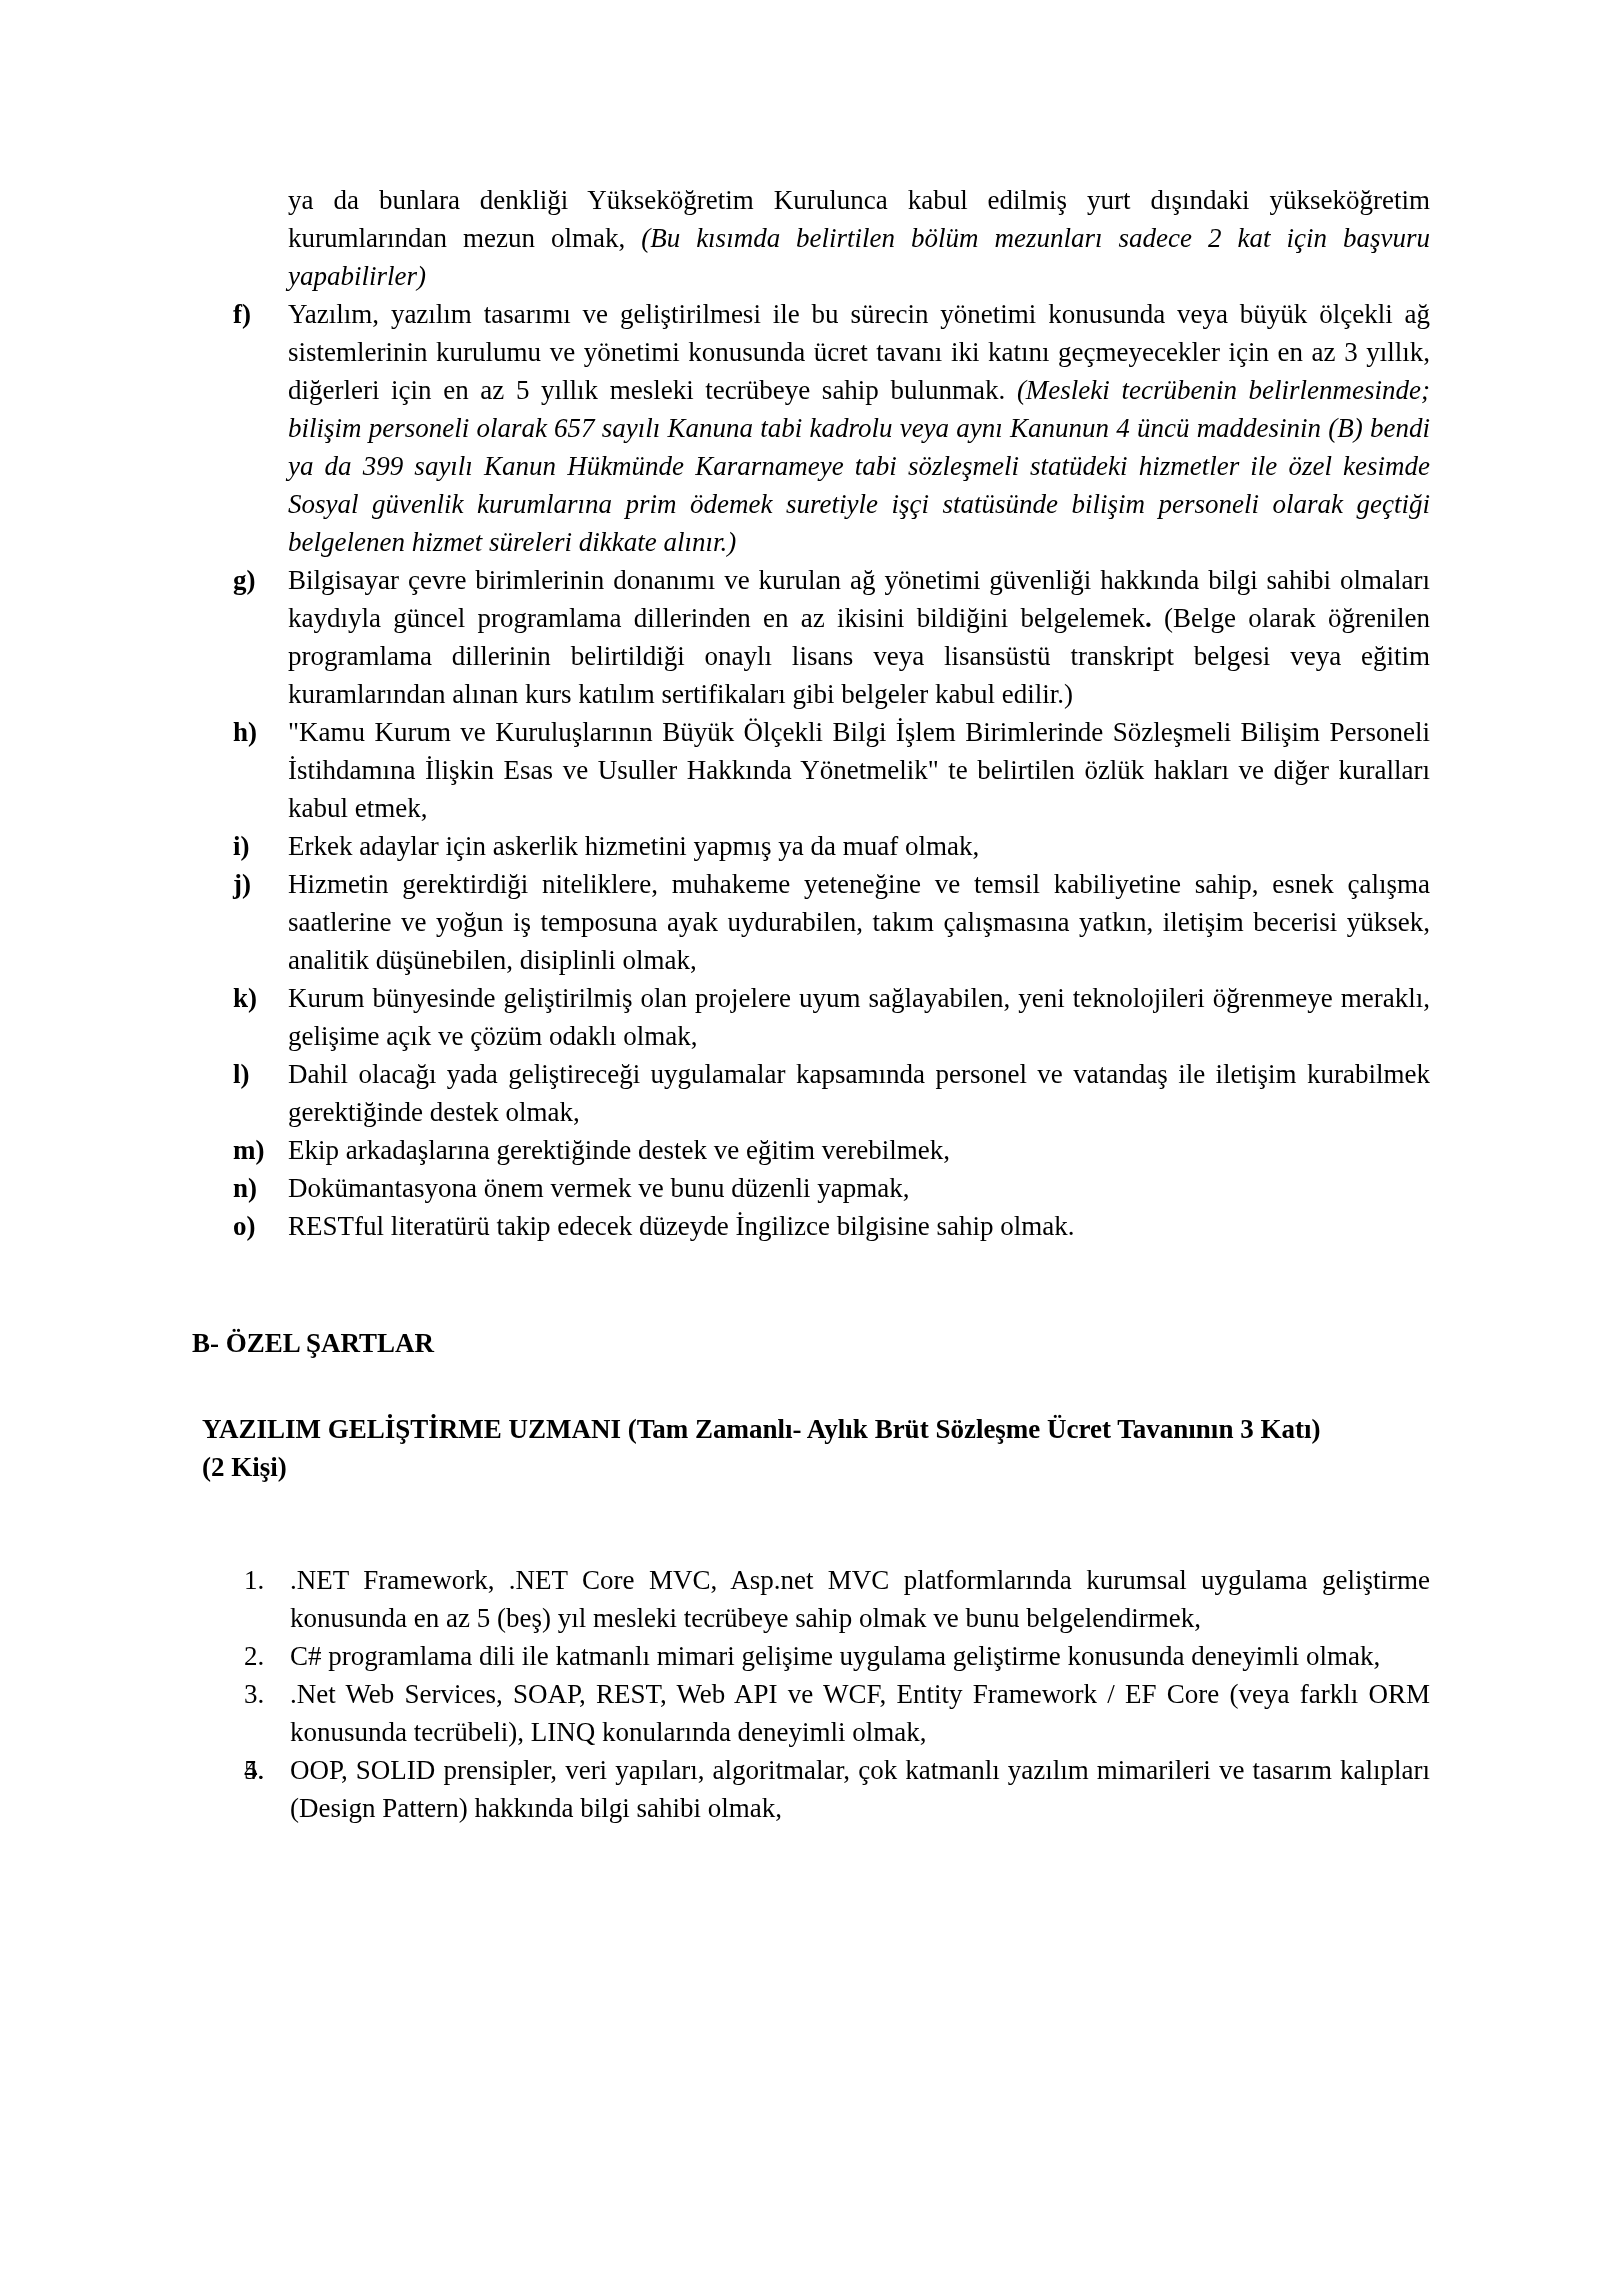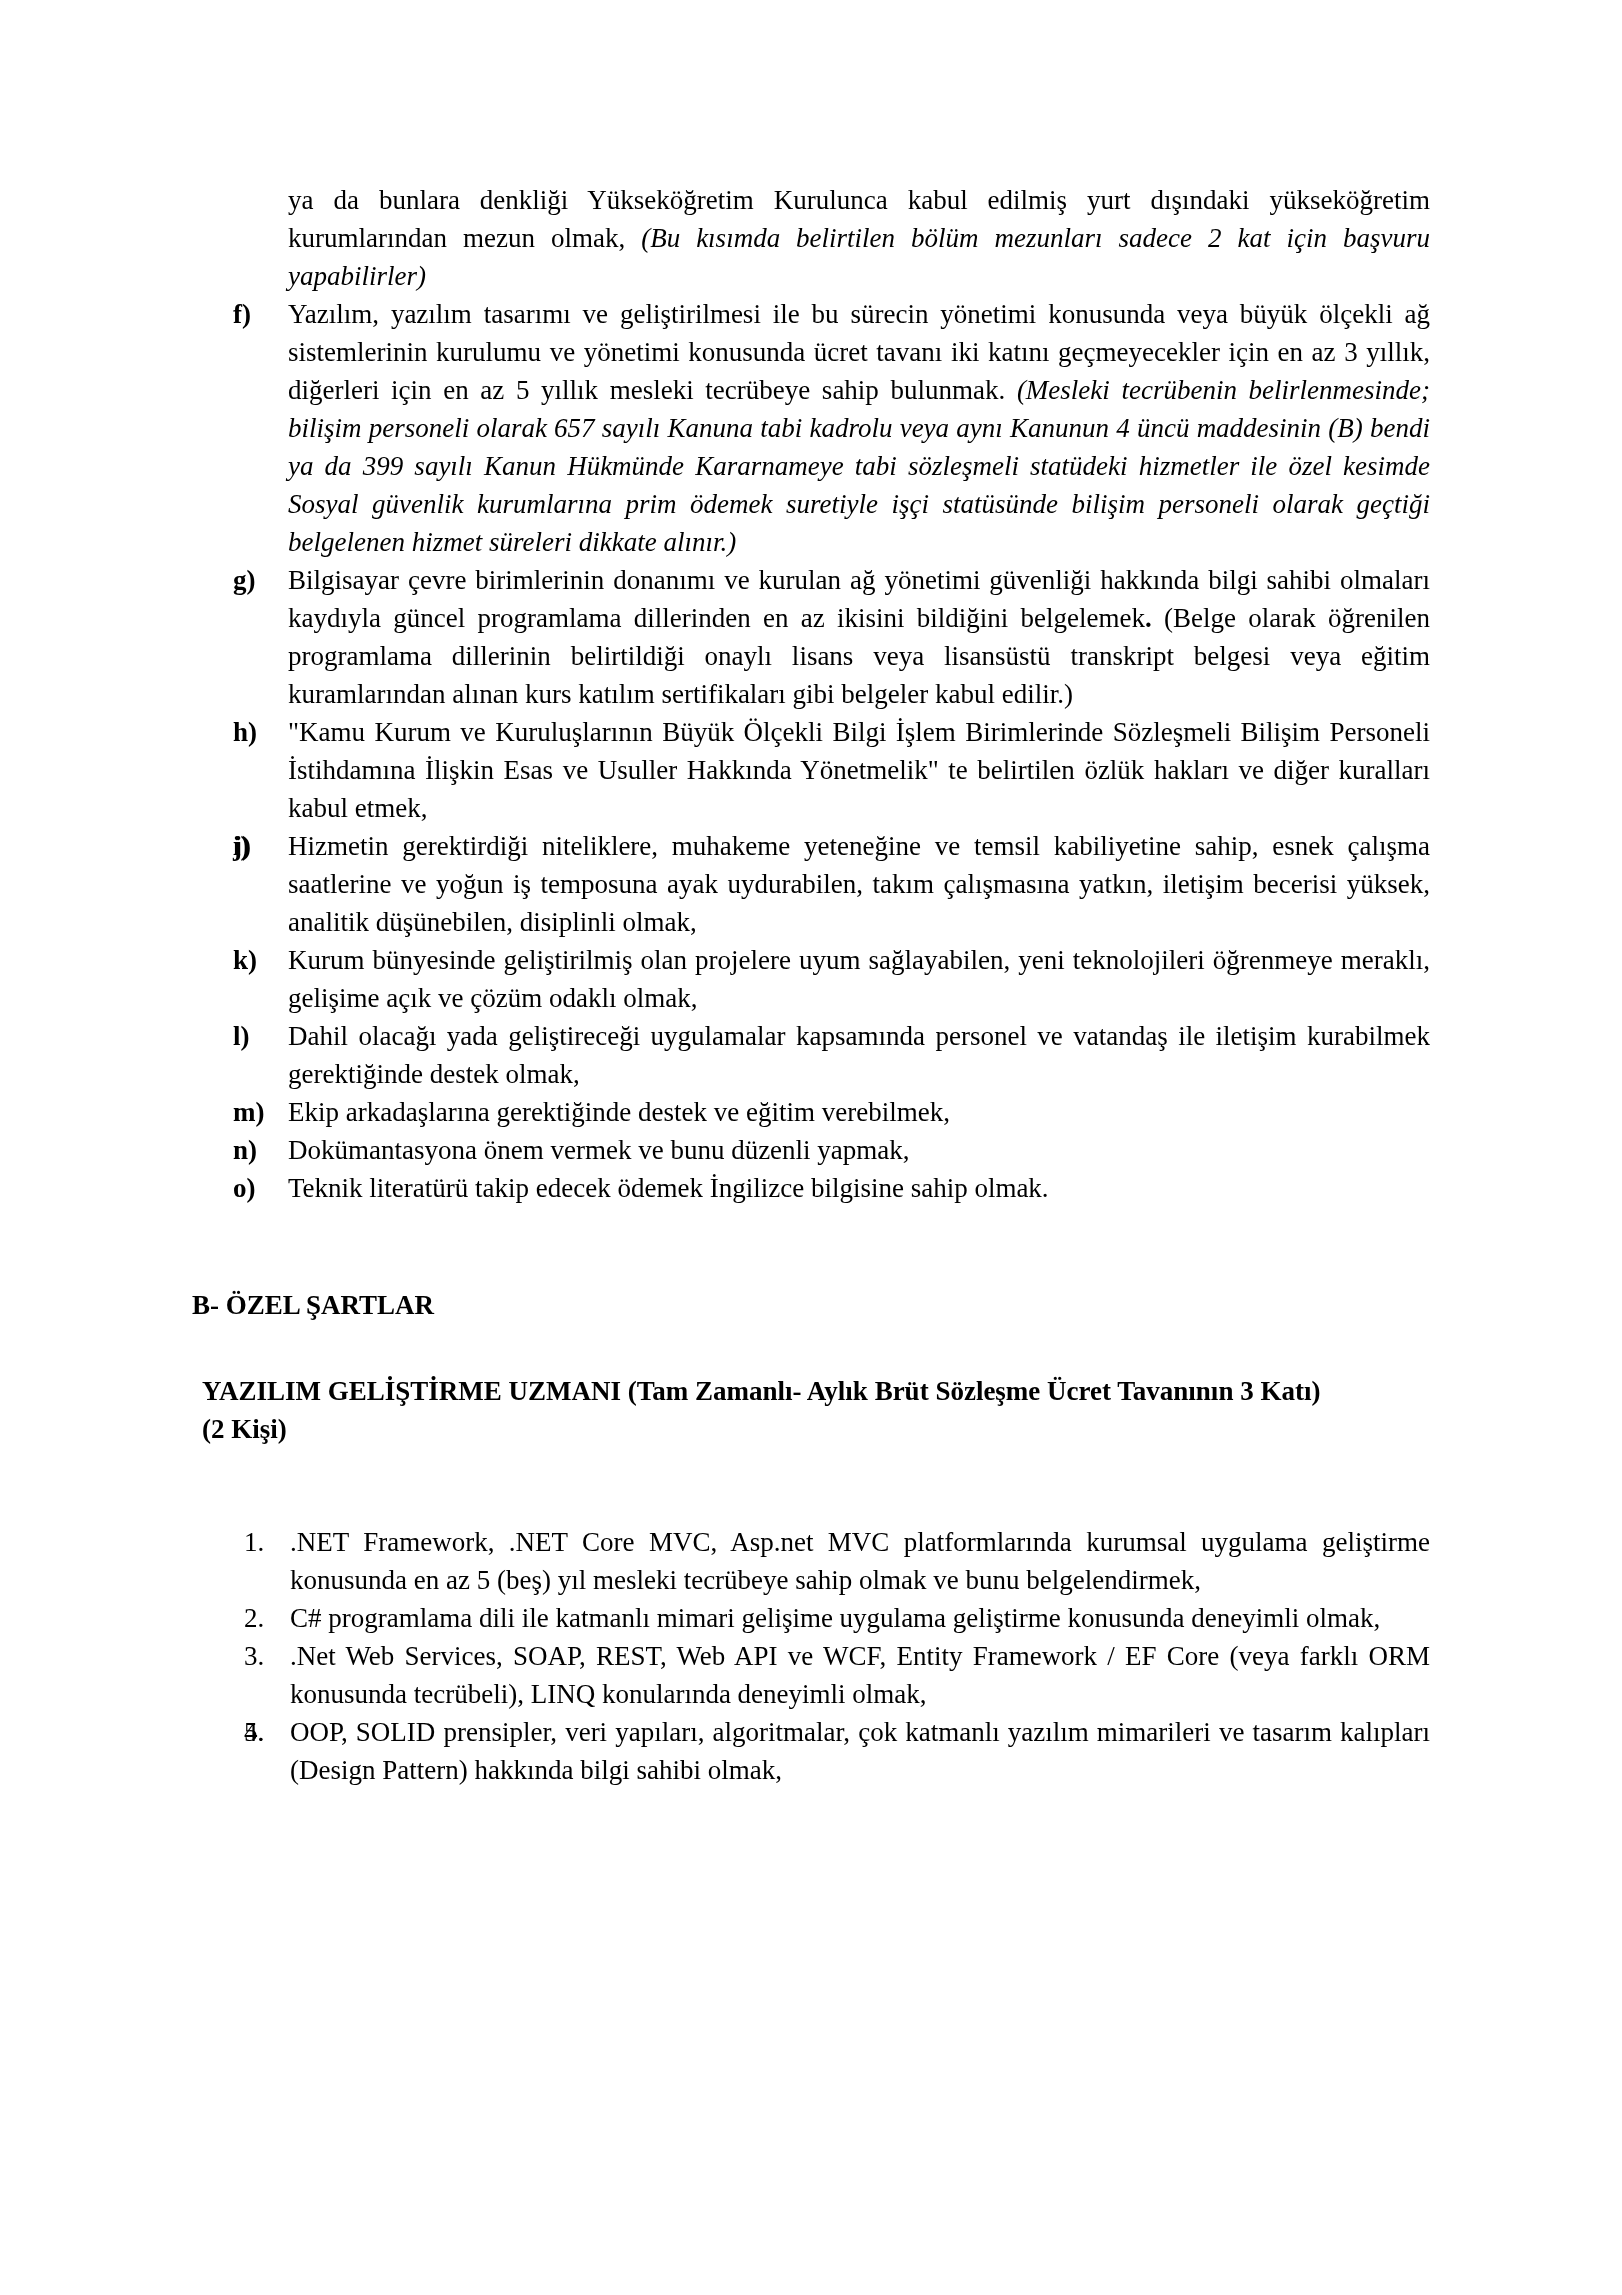--- a/index.html
+++ b/index.html
@@ -128,21 +128,21 @@
 
       <li class="lettered-item">
         <span class="marker">g)</span><span>Bilgisayar çevre birimlerinin donanımı ve kurulan ağ yönetimi güvenliği hakkında bilgi sahibi olmaları kaydıyla güncel programlama dillerinden en az ikisini bildiğini belgelemek</span><span class="bd">.</span><span> (Belge olarak öğrenilen programlama dillerinin belirtildiği onaylı lisans veya lisansüstü transkript belgesi veya eğitim kuramlarından alınan kurs katılım sertifikaları gibi belgeler kabul edilir.)</span>
       </li>
 
       <li class="lettered-item">
         <span class="marker">h)</span><span>"Kamu Kurum ve Kuruluşlarının Büyük Ölçekli Bilgi İşlem Birimlerinde Sözleşmeli Bilişim Personeli İstihdamına İlişkin Esas ve Usuller Hakkında Yönetmelik" te belirtilen özlük hakları ve diğer kuralları kabul etmek,</span>
       </li>
 
       <li class="lettered-item nolast">
-        <span class="marker">i)</span>
+        <span class="marker">i)</span><span>Erkek adaylar için askerlik hizmetini yapmış ya da muaf olmak,</span>
       </li>
 
       <li class="lettered-item">
         <span class="marker">j)</span><span>Hizmetin gerektirdiği niteliklere, muhakeme yeteneğine ve temsil kabiliyetine sahip, esnek çalışma saatlerine ve yoğun iş temposuna ayak uydurabilen, takım çalışmasına yatkın, iletişim becerisi yüksek, analitik düşünebilen, disiplinli olmak,</span>
       </li>
 
       <li class="lettered-item">
         <span class="marker">k)</span><span>Kurum bünyesinde geliştirilmiş olan projelere uyum sağlayabilen, yeni teknolojileri öğrenmeye meraklı, gelişime açık ve çözüm odaklı olmak,</span>
       </li>
 
@@ -152,21 +152,21 @@
 
       <li class="lettered-item nolast">
         <span class="marker">m)</span><span>Ekip arkadaşlarına gerektiğinde destek ve eğitim verebilmek,</span>
       </li>
 
       <li class="lettered-item nolast">
         <span class="marker">n)</span><span>Dokümantasyona önem vermek ve bunu düzenli yapmak,</span>
       </li>
 
       <li class="lettered-item nolast">
-        <span class="marker">o)</span><span>Teknik literatürü takip edecek ödemek İngilizce bilgisine sahip olmak.</span>
+        <span class="marker">o)</span><span>RESTful literatürü takip edecek düzeyde İngilizce bilgisine sahip olmak.</span>
       </li>
 
     </ul>
 
     <div class="gap-before-b"></div>
 
     <h2 class="section-heading">B- ÖZEL ŞARTLAR</h2>
 
     <div class="gap-b-to-title"></div>
 

